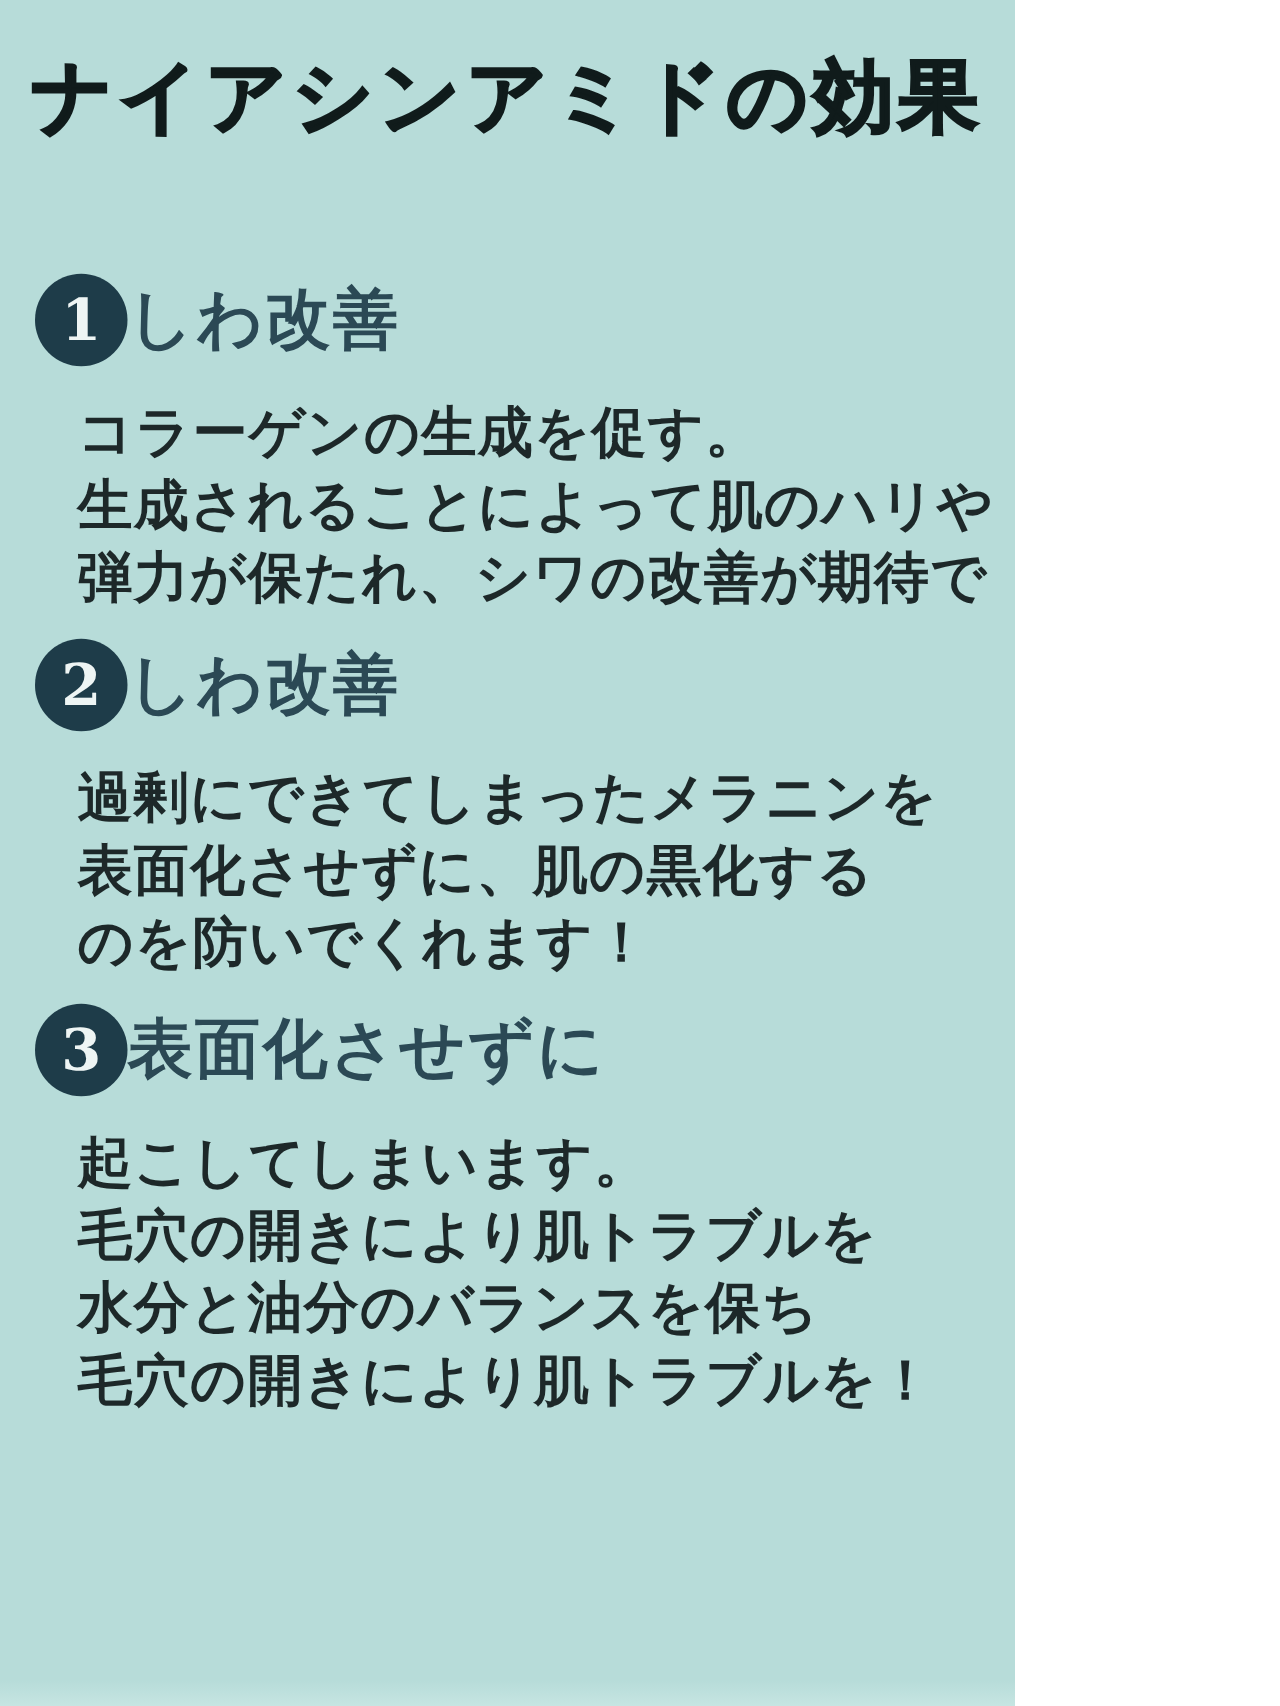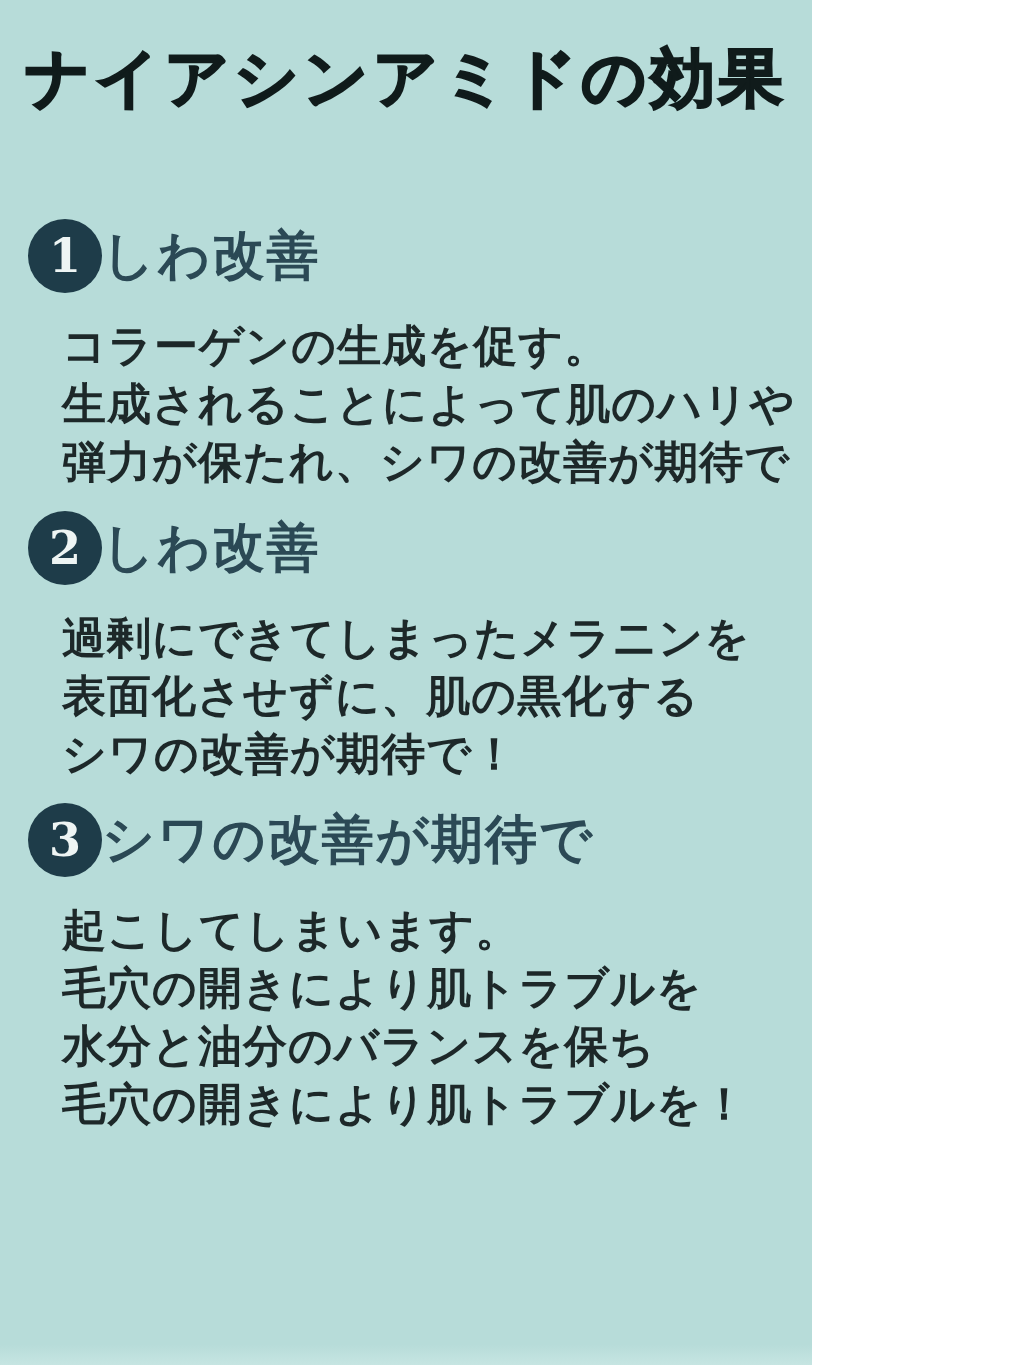--- a/index.html
+++ b/index.html
@@ -91,28 +91,28 @@
   </div>
 
   <div class="section">
     <div class="heading-row">
       <div class="num-circle">2</div>
       <div class="heading-text">しわ改善</div>
     </div>
     <div class="body-text">
       <div class="body-line">過剰にできてしまったメラニンを</div>
       <div class="body-line">表面化させずに、肌の黒化する</div>
-      <div class="body-line">シワの改善が期待で！</div>
+      <div class="body-line">のを防いでくれます！</div>
     </div>
   </div>
 
   <div class="section">
     <div class="heading-row">
       <div class="num-circle">3</div>
-      <div class="heading-text">シワの改善が期待で</div>
+      <div class="heading-text">表面化させずに</div>
     </div>
     <div class="body-text">
       <div class="body-line">起こしてしまいます。</div>
       <div class="body-line">毛穴の開きにより肌トラブルを</div>
       <div class="body-line">水分と油分のバランスを保ち</div>
       <div class="body-line">毛穴の開きにより肌トラブルを！</div>
     </div>
   </div>
 
 </div>

